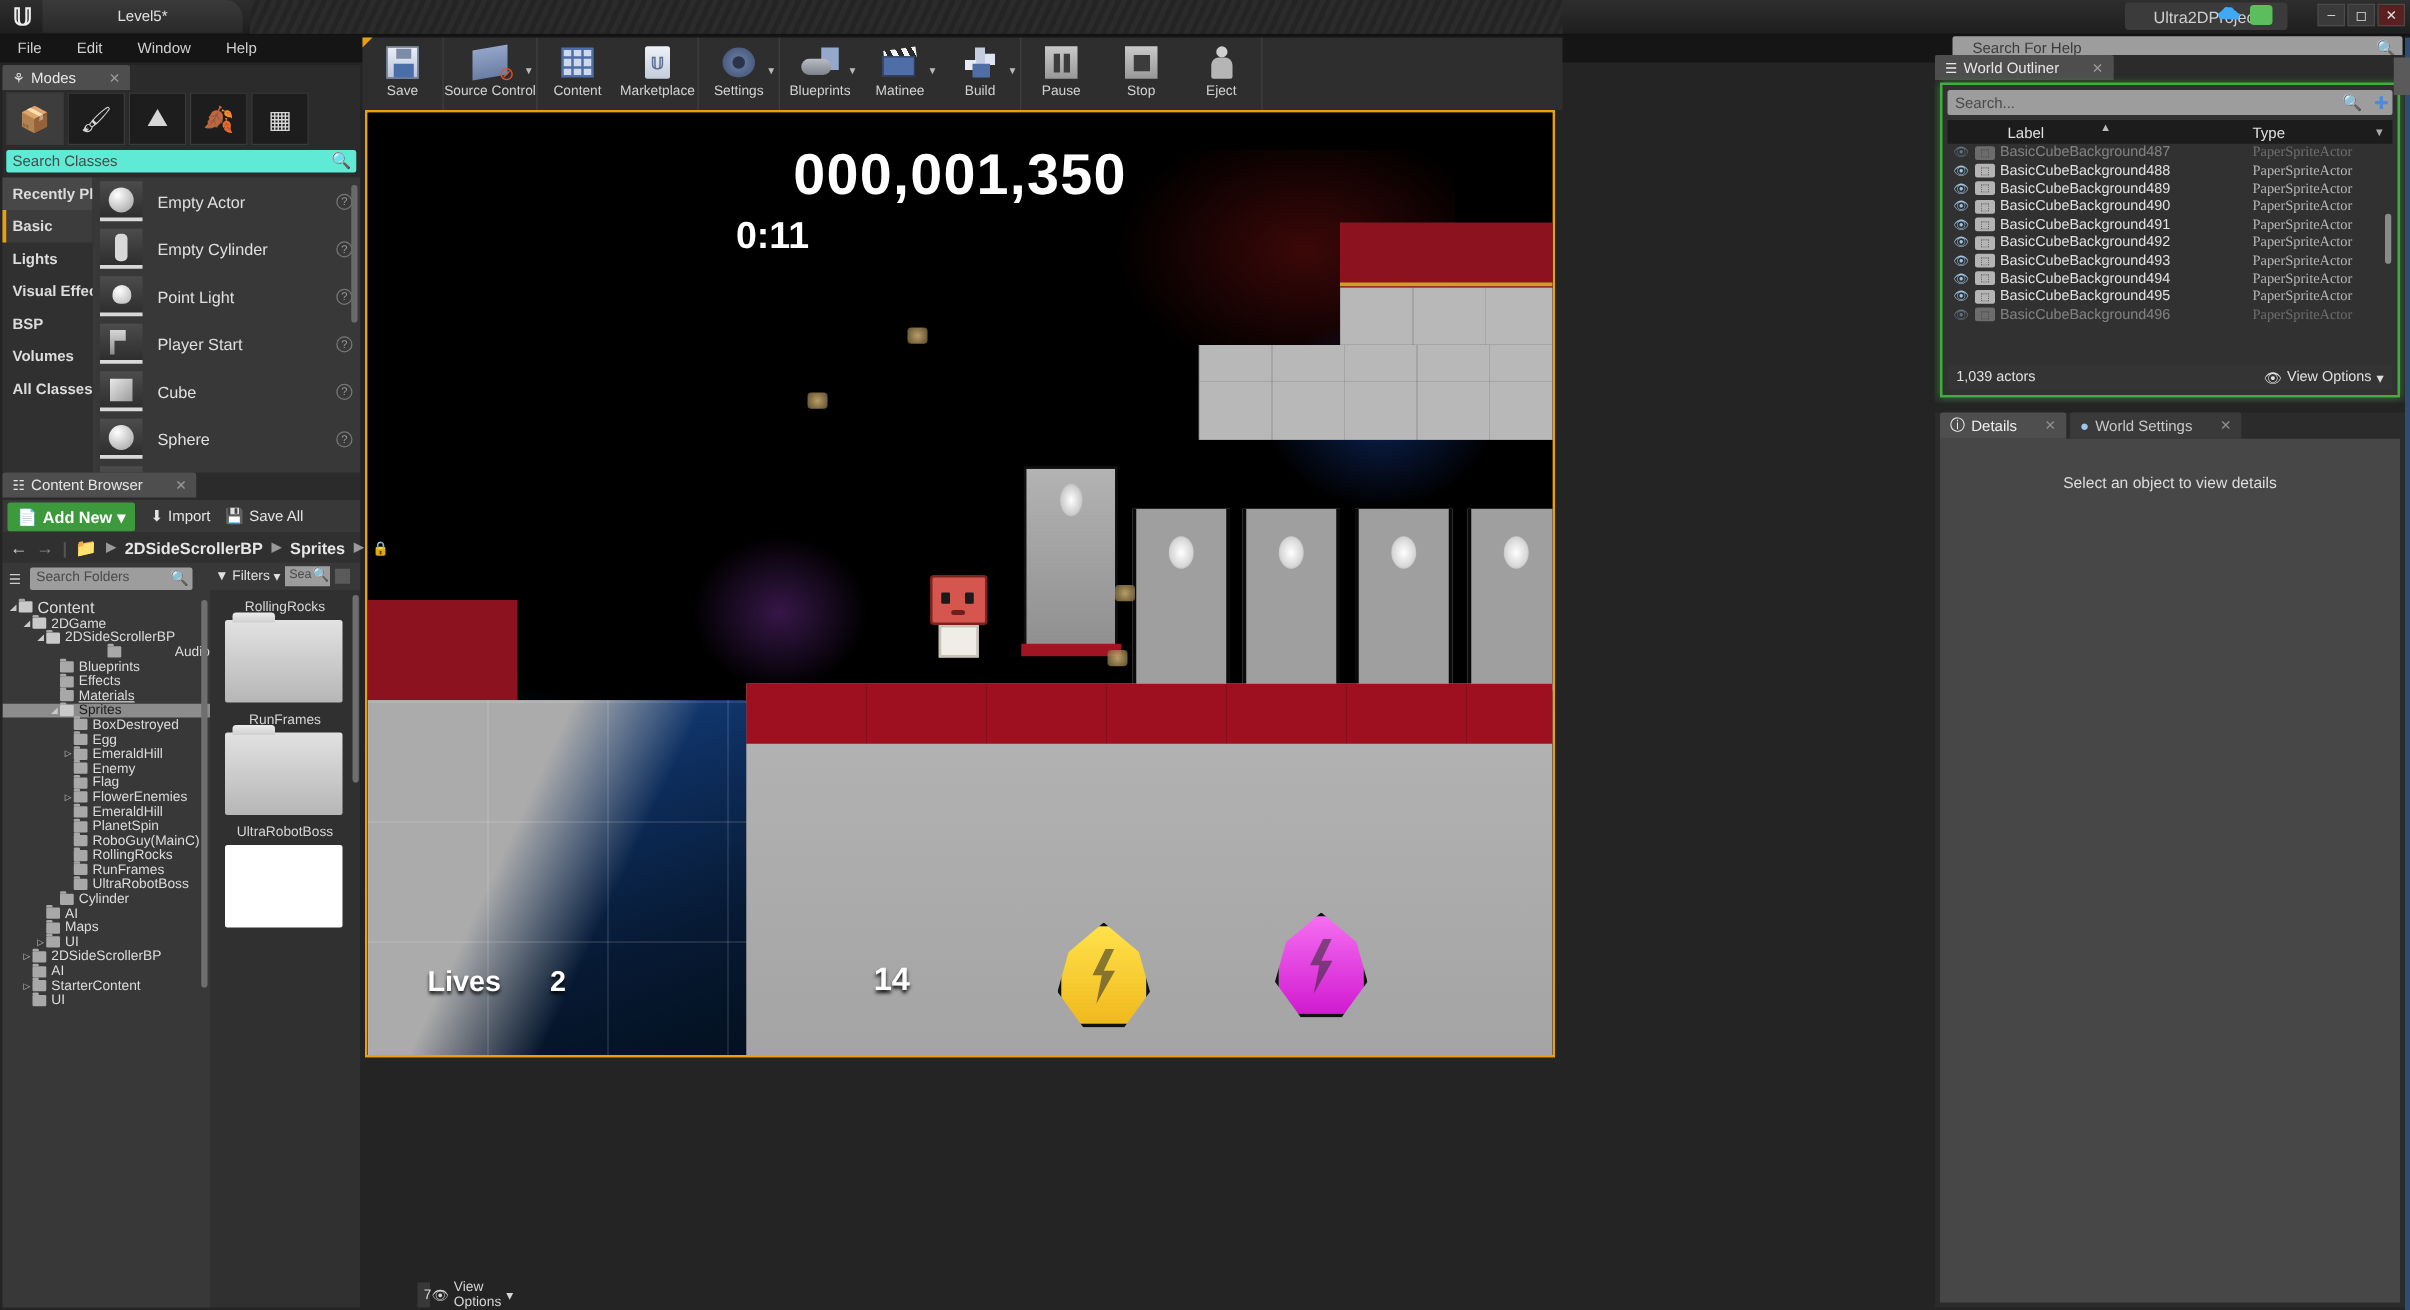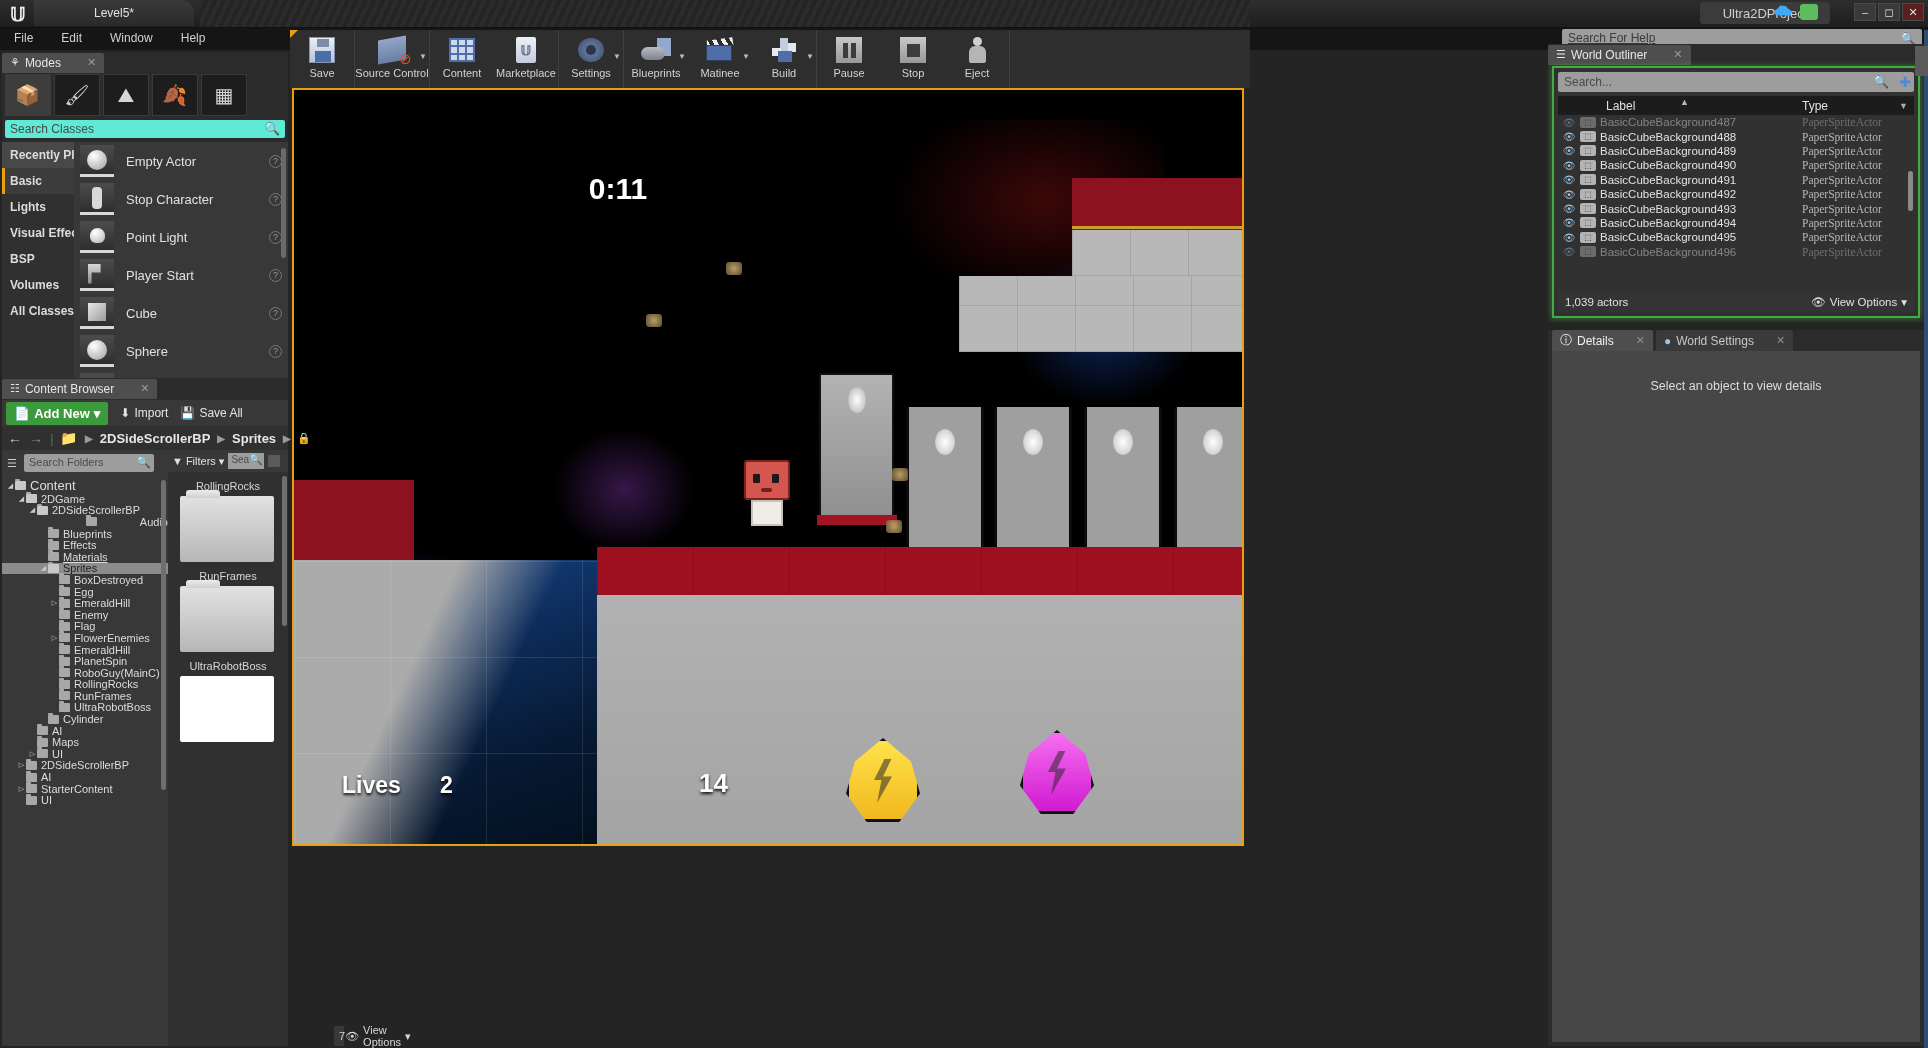--- a/index.html
+++ b/index.html
@@ -26,21 +26,21 @@
   .ic.vid { background:#5bbd5b; border-radius:3px; }
   .wbtns { position:absolute; right:4px; top:3px; display:flex; gap:2px; }
   .wbtn { width:22px; height:18px; background:#3a3a3a; border:1px solid #4a4a4a;
     display:flex; align-items:center; justify-content:center; font-size:11px; color:#ddd; }
   .wbtn.close { background:#5a2020; }
 
   
   .menubar { position:absolute; left:0; top:28px; width:1928px; height:22px; background:#151515; }
   .menubar .mi { float:left; padding:3px 14px; font-size:12px; color:#d0d0d0; }
   .help-search { position:absolute; right:6px; top:1px; width:360px; height:19px;
-    background:#9d9d9d; color:#3b3b3b; font-size:12px; padding:2px 24px 2px 6px; border-radius:2px;text-decoration:underline; }
+    background:#9d9d9d; color:#3b3b3b; font-size:12px; padding:2px 24px 2px 16px; border-radius:2px; }
   .help-search .mag { position:absolute; right:5px; top:2px; font-size:13px; color:#2c2c2c; }
 
   
   .modes { position:absolute; left:2px; top:52px; width:286px; height:330px; background:#2b2b2b; }
   .paneltab { height:20px; background:#4e4e4e; display:inline-flex; align-items:center;
     padding:0 8px; font-size:12px; color:#e6e6e6; border-radius:2px 2px 0 0; }
   .paneltab .x { margin-left:26px; color:#9a9a9a; font-size:11px; }
   .paneltab .tico { margin-right:5px; font-size:11px; }
   .modebar { position:absolute; left:3px; top:22px; display:flex; gap:3px; }
   .modebtn { width:46px; height:42px; background:#1d1d1d; border:1px solid #3a3a3a;
@@ -343,21 +343,21 @@
         <div class="pthumb">
             <div class="pball"></div>
           </div>
         <div class="plabel">Empty Actor</div>
         <div class="phelp">?</div>
       </div>
       <div class="prow">
         <div class="pthumb">
             <div class="pman"></div>
           </div>
-        <div class="plabel">Stop Character</div>
+        <div class="plabel">Empty Cylinder</div>
         <div class="phelp">?</div>
       </div>
       <div class="prow">
         <div class="pthumb">
             <div class="pbulb"></div>
           </div>
         <div class="plabel">Point Light</div>
         <div class="phelp">?</div>
       </div>
       <div class="prow">
@@ -561,20 +561,21 @@
 
       <div class="gem yellow">
           <div class="bolt"></div>
         </div>
       <div class="gem magenta">
           <div class="bolt"></div>
         </div>
     </div>
 
     <div class="hud">
+      <div class="score">000,001,350</div>
       <div class="timer">0:11</div>
       <div class="lives-lbl">Lives</div>
       <div class="lives-val">2</div>
       <div class="coins">14</div>
     </div>
   </div>
 
   <div class="cbrowser">
     <div class="paneltab">
       <span class="tico">☷</span>

